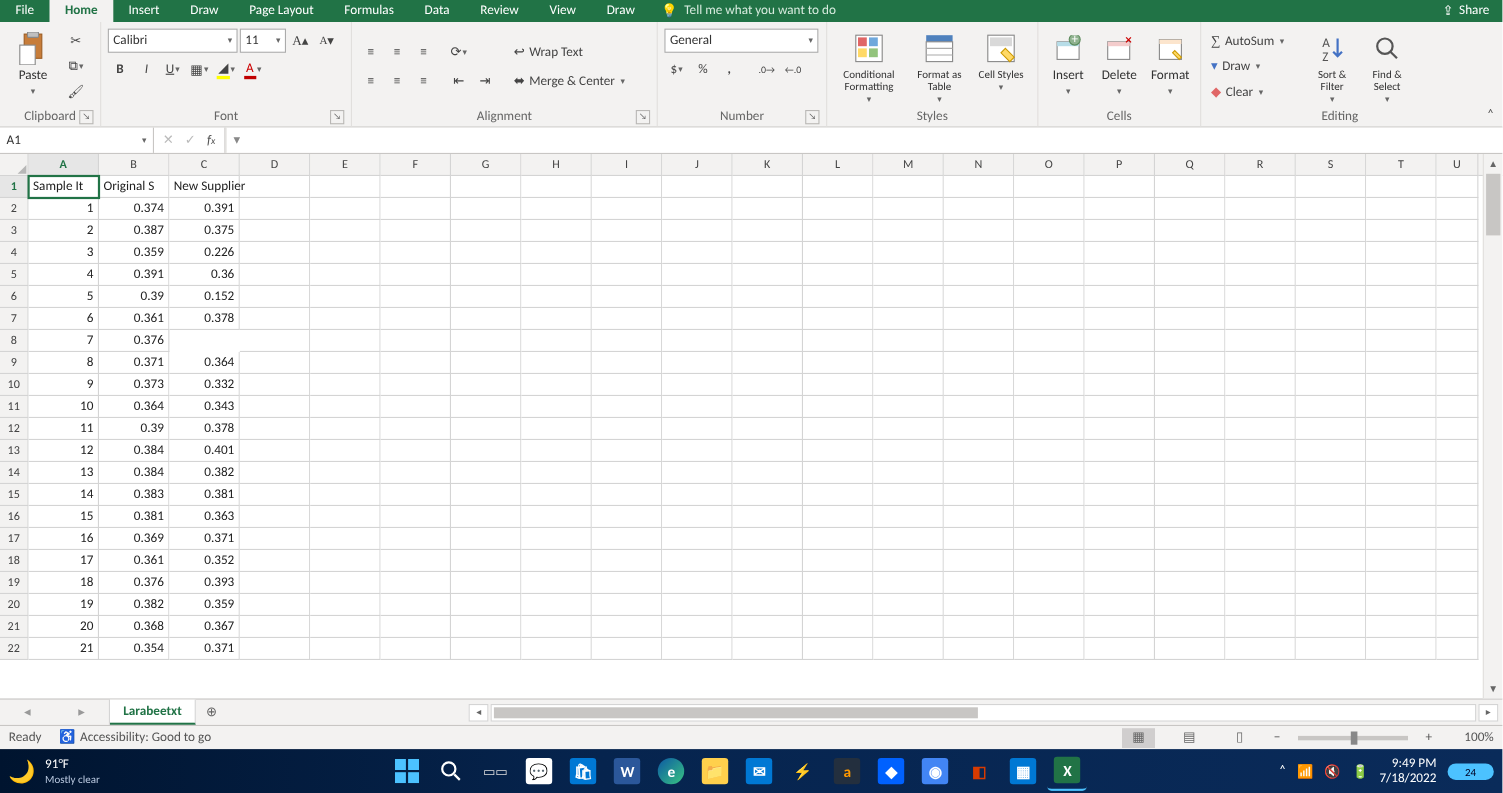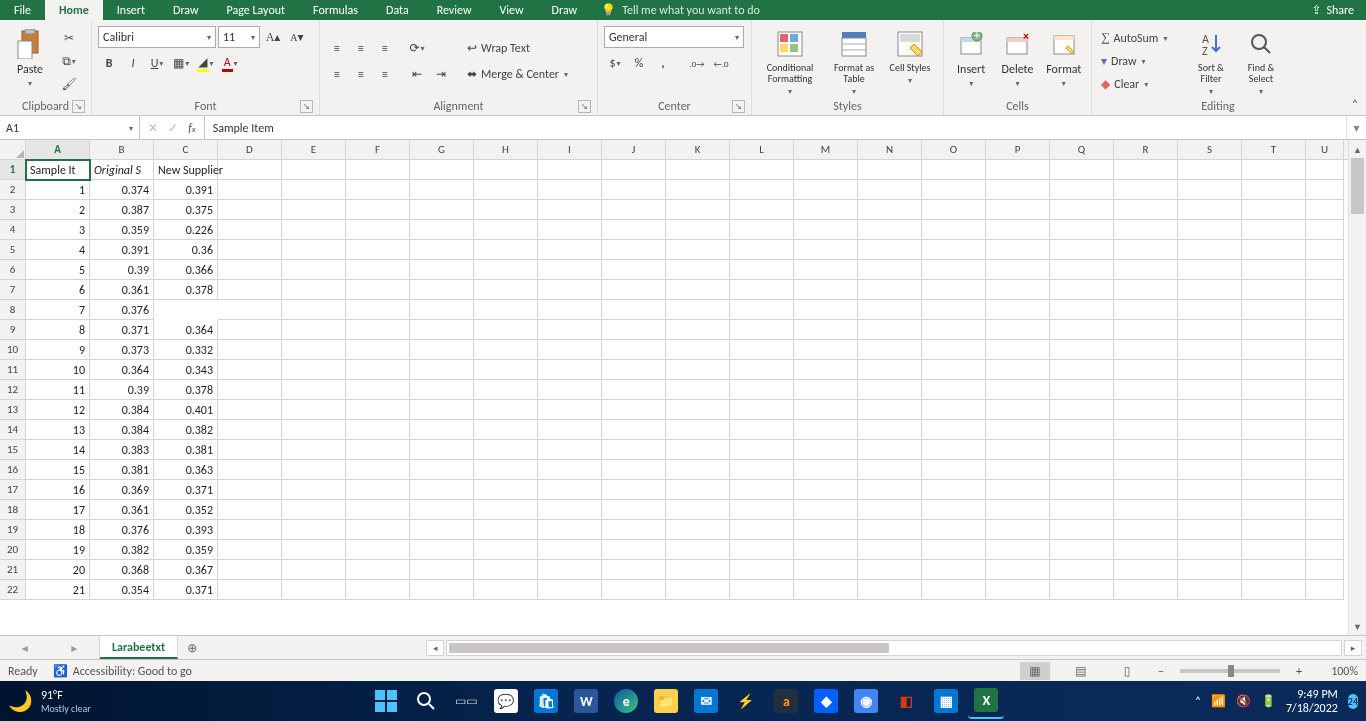--- a/index.html
+++ b/index.html
@@ -223,21 +223,21 @@
         <div class="btn-sm">$<span class="dd">▾</span></div>
         <div class="btn-sm">%</div>
         <div class="btn-sm">
             <b>,</b>
           </div>
         <div style="width:8px"></div>
         <div class="btn-sm" style="font-size:9px">.0→</div>
         <div class="btn-sm" style="font-size:9px">←.0</div>
       </div>
     </div>
-    <div class="group-label"><span>Center</span><span class="launcher">↘</span></div>
+    <div class="group-label"><span>Number</span><span class="launcher">↘</span></div>
   </div>
 
   <div class="group" style="width:192px">
     <div class="group-body">
       <div class="btn-big" style="width:64px">
         <span class="ico">
             <svg width="28" height="28">
               <rect x="2" y="2" width="24" height="24" fill="#fff" stroke="#888"></rect>
               <rect x="4" y="4" width="8" height="8" fill="#e06666"></rect>
               <rect x="14" y="4" width="8" height="8" fill="#6fa8dc"></rect>
@@ -364,23 +364,20 @@
 <div class="fbar">
   <div class="namebox">
       <span>A1</span>
       <span class="caret" style="font-size:8px;color:#666">▾</span>
     </div>
   <div class="fx-btns">
     <span style="color:#bbb">✕</span>
     <span style="color:#bbb">✓</span>
     <span style="font-style:italic;color:#555">f<span style="font-size:9px">x</span></span>
   </div>
-  <div class="fx-input">
-      <span>Sample Item</span>
-    </div>
   <div class="fx-expand">▾</div>
 </div>
 
 <div class="grid-wrap">
   <div class="colhdrs" id="colhdrs">
     <div class="corner"></div>
   <div class="colhdr active" style="width: 64px;">A</div>
       <div class="colhdr" style="width: 64px;">B</div>
       <div class="colhdr" style="width: 64px;">C</div>
       <div class="colhdr" style="width: 64px;">D</div>
@@ -423,21 +420,21 @@
         <div class="rowhdr">17</div>
         <div class="rowhdr">18</div>
         <div class="rowhdr">19</div>
         <div class="rowhdr">20</div>
         <div class="rowhdr">21</div>
         <div class="rowhdr">22</div>
       </div>
     <div class="cells" id="cells">
         <div class="row">
           <div class="cell selected" style="width: 64px;">Sample It</div>
-          <div class="cell" style="width: 64px; font-style: italic;">Original S</div>
+          <div class="cell" style="width: 64px;">Original S</div>
           <div class="cell" style="width: 64px; overflow: visible; z-index: 2;">New Supplier</div>
           <div class="cell" style="width: 64px;"></div>
           <div class="cell" style="width: 64px;"></div>
           <div class="cell" style="width: 64px;"></div>
           <div class="cell" style="width: 64px;"></div>
           <div class="cell" style="width: 64px;"></div>
           <div class="cell" style="width: 64px;"></div>
           <div class="cell" style="width: 64px;"></div>
           <div class="cell" style="width: 64px;"></div>
           <div class="cell" style="width: 64px;"></div>
@@ -539,21 +536,21 @@
           <div class="cell" style="width: 64px;"></div>
           <div class="cell" style="width: 64px;"></div>
           <div class="cell" style="width: 64px;"></div>
           <div class="cell" style="width: 64px;"></div>
           <div class="cell" style="width: 64px;"></div>
           <div class="cell" style="width: 38px;"></div>
         </div>
         <div class="row">
           <div class="cell num" style="width: 64px;">5</div>
           <div class="cell num" style="width: 64px;">0.39</div>
-          <div class="cell num" style="width: 64px;">0.366</div>
+          <div class="cell num" style="width: 64px;">0.152</div>
           <div class="cell" style="width: 64px;"></div>
           <div class="cell" style="width: 64px;"></div>
           <div class="cell" style="width: 64px;"></div>
           <div class="cell" style="width: 64px;"></div>
           <div class="cell" style="width: 64px;"></div>
           <div class="cell" style="width: 64px;"></div>
           <div class="cell" style="width: 64px;"></div>
           <div class="cell" style="width: 64px;"></div>
           <div class="cell" style="width: 64px;"></div>
           <div class="cell" style="width: 64px;"></div>
@@ -1053,15 +1050,15 @@
   </div>
   <div class="tray">
     <span>˄</span>
     <span>📶</span>
     <span>🔇</span>
     <span>🔋</span>
     <div class="vstack" style="align-items:flex-end;gap:0">
       <span>9:49 PM</span>
       <span>7/18/2022</span>
     </div>
-    <span style="background:#4cc2ff;color:#002;border-radius:9px;padding:1px 0;font-size:10px">24</span>
+    <span style="background:#4cc2ff;color:#002;border-radius:9px;padding:1px 16px;font-size:10px">24</span>
   </div>
 </div>
 
 </body></html>

